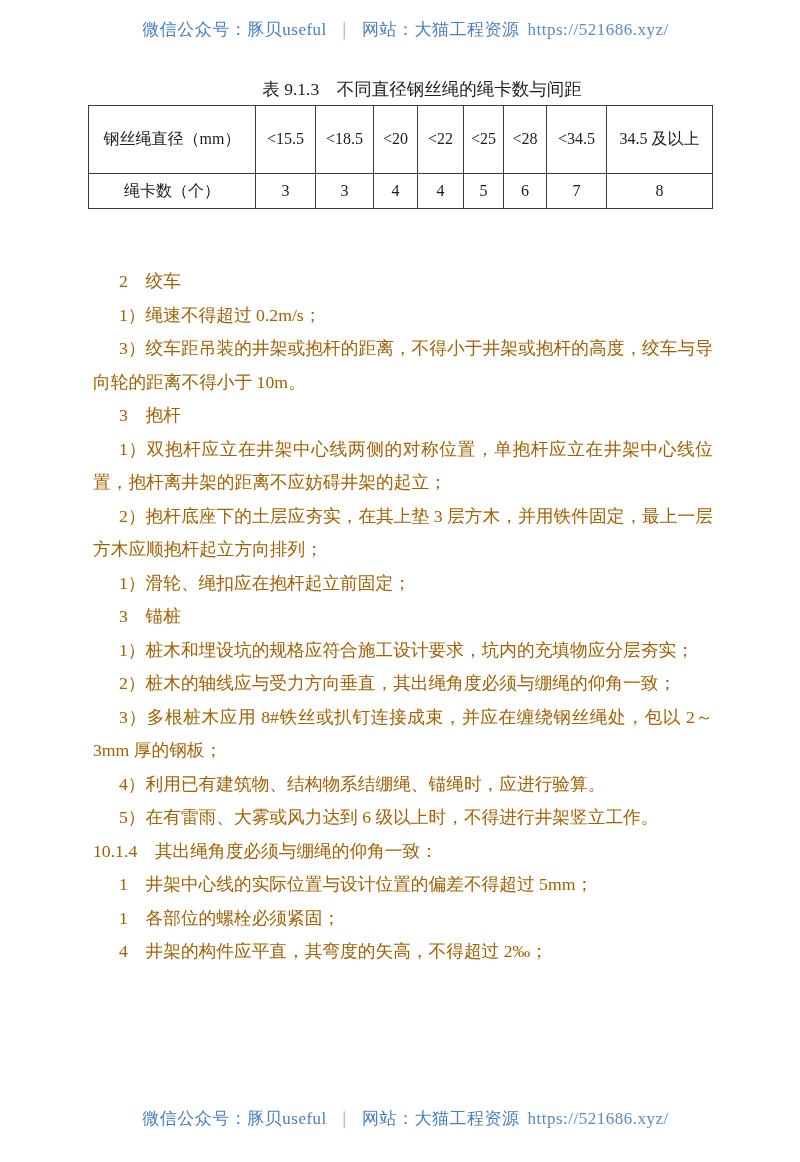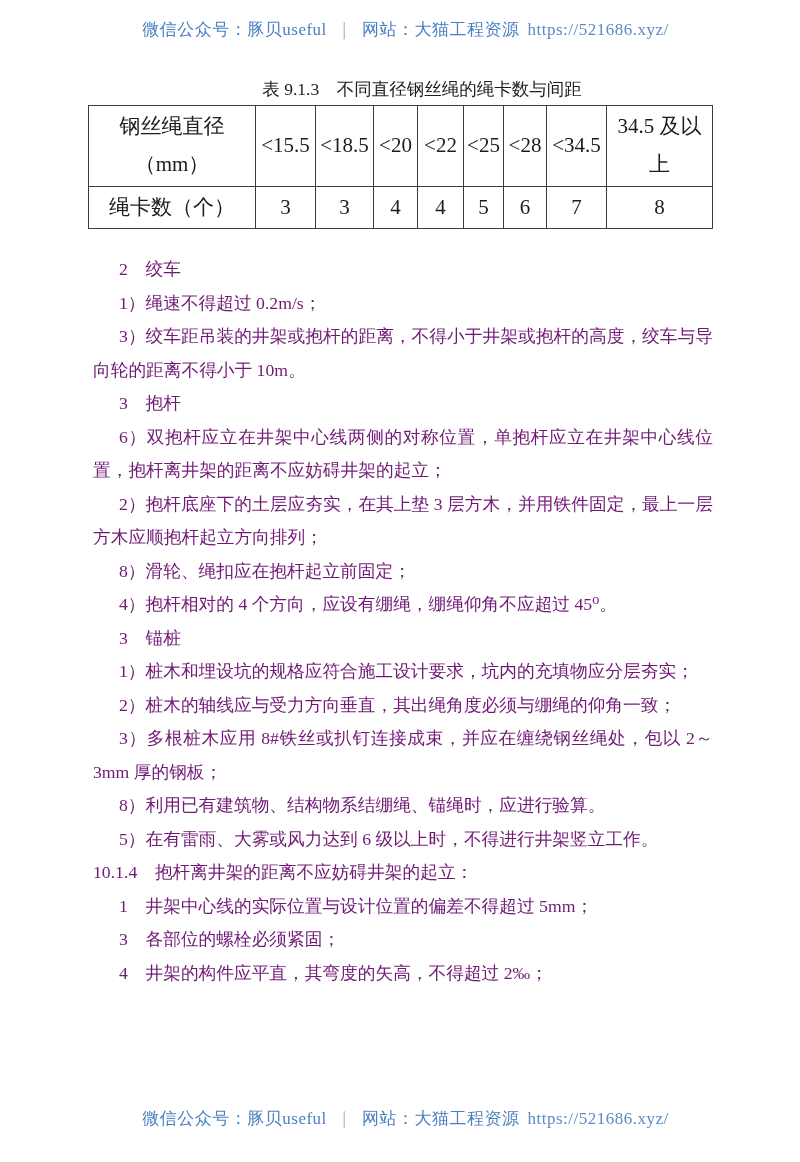--- a/index.html
+++ b/index.html
@@ -19,31 +19,31 @@
   .hdr-sep { color:#93b3da; margin:0 9px; }
   .hdr-site { margin-right:8px; }
   .hdr-url { color:#5b8ac6; text-decoration:none; }
   .table-title {
     position:absolute; top:77px; left:0; width:100%;
     text-align:center; font-size:17.5px; color:#1c1c1c;padding-left:44px;
   }
   table.spec {
     position:absolute; top:105px; left:88px; width:624px;
     border-collapse:collapse; table-layout:fixed;
-    font-size:21px; color:#1c1c1c;
+    font-size:16px; color:#1c1c1c;
   }
   table.spec td {
     border:1px solid #3c3c3c; text-align:center; vertical-align:middle;
     padding:2px 3px; line-height:1.8;
   }
   table.spec tr.hdr { height:68px; }
   table.spec tr.r   { height:35px; }
   .body-text {
-    position:absolute; top:253px; left:93px; width:620px;
-    font-size:17.7px; line-height:33.5px; color:#701a75;
+    position:absolute; top:265px; left:93px; width:620px;
+    font-size:17.7px; line-height:33.5px; color:#a16207;
     text-align:justify;
   }
   p.para { text-indent:26px; }
   p.para.noindent { text-indent:0; }
 </style>
 </head>
 <body>
 
 <div class="page">
 
@@ -89,33 +89,32 @@
           <td>8</td>
         </tr>
       </tbody>
   </table>
 
   <div class="body-text" id="paragraphs">
       <p class="para">2　绞车</p>
       <p class="para">1）绳速不得超过 0.2m/s；</p>
       <p class="para">3）绞车距吊装的井架或抱杆的距离，不得小于井架或抱杆的高度，绞车与导向轮的距离不得小于 10m。</p>
       <p class="para">3　抱杆</p>
-      <p class="para">6）双抱杆应立在井架中心线两侧的对称位置，单抱杆应立在井架中心线位置，抱杆离井架的距离不应妨碍井架的起立；</p>
+      <p class="para">1）双抱杆应立在井架中心线两侧的对称位置，单抱杆应立在井架中心线位置，抱杆离井架的距离不应妨碍井架的起立；</p>
       <p class="para">2）抱杆底座下的土层应夯实，在其上垫 3 层方木，并用铁件固定，最上一层方木应顺抱杆起立方向排列；</p>
-      <p class="para">8）滑轮、绳扣应在抱杆起立前固定；</p>
-      <p class="para">4）抱杆相对的 4 个方向，应设有绷绳，绷绳仰角不应超过 45⁰。</p>
+      <p class="para">1）滑轮、绳扣应在抱杆起立前固定；</p>
       <p class="para">3　锚桩</p>
       <p class="para">1）桩木和埋设坑的规格应符合施工设计要求，坑内的充填物应分层夯实；</p>
       <p class="para">2）桩木的轴线应与受力方向垂直，其出绳角度必须与绷绳的仰角一致；</p>
       <p class="para">3）多根桩木应用 8#铁丝或扒钉连接成束，并应在缠绕钢丝绳处，包以 2～3mm 厚的钢板；</p>
-      <p class="para">8）利用已有建筑物、结构物系结绷绳、锚绳时，应进行验算。</p>
+      <p class="para">4）利用已有建筑物、结构物系结绷绳、锚绳时，应进行验算。</p>
       <p class="para">5）在有雷雨、大雾或风力达到 6 级以上时，不得进行井架竖立工作。</p>
-      <p class="para noindent">10.1.4　抱杆离井架的距离不应妨碍井架的起立：</p>
+      <p class="para noindent">10.1.4　其出绳角度必须与绷绳的仰角一致：</p>
       <p class="para">1　井架中心线的实际位置与设计位置的偏差不得超过 5mm；</p>
-      <p class="para">3　各部位的螺栓必须紧固；</p>
+      <p class="para">1　各部位的螺栓必须紧固；</p>
       <p class="para">4　井架的构件应平直，其弯度的矢高，不得超过 2‰；</p>
     </div>
 
   <div class="page-footer" style="color: rgb(74, 127, 193);">
     <span>微信公众号：豚贝useful</span><span class="hdr-sep">｜</span><span class="hdr-site">网站：大猫工程资源</span><a class="hdr-url" href="#" style="color: rgb(91, 138, 198);">https://521686.xyz/</a>
   </div>
 
 </div>
 
 </body></html>

